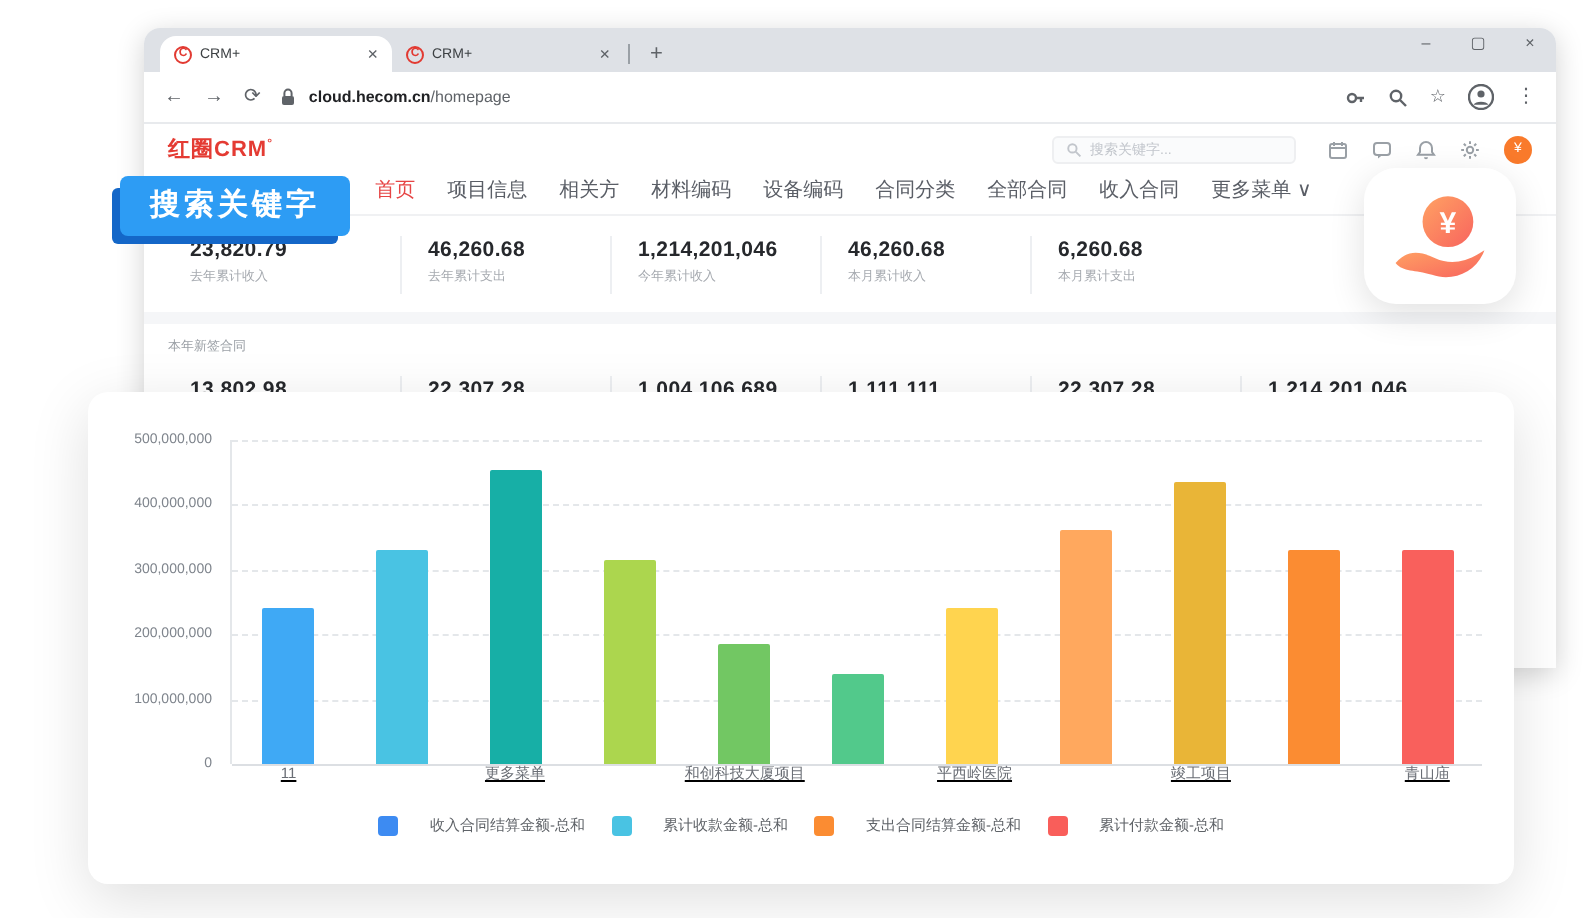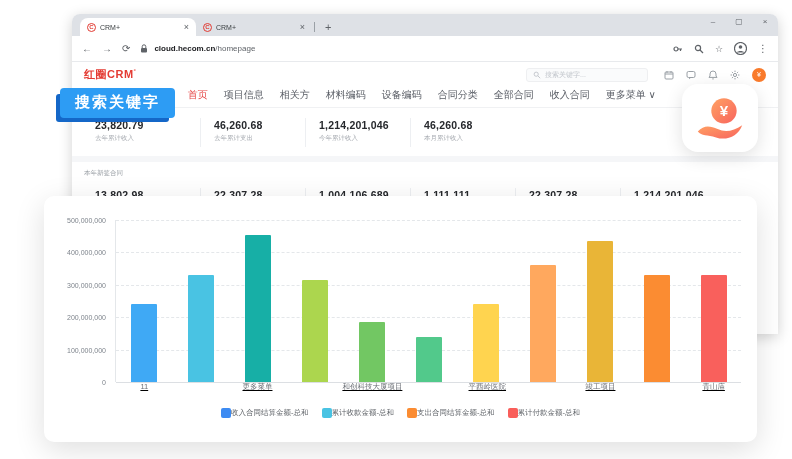--- a/index.html
+++ b/index.html
@@ -85,21 +85,21 @@
   .ytick { position:absolute; right:0; transform:translateY(-50%);
     font-size:7px; color:#7E848C; white-space:nowrap; }
   .bars { position:absolute; left:72px; top:24px; width:626px; height:162px;
     display:flex; align-items:flex-end; }
   .slot { flex:1; display:flex; justify-content:center; }
   .bar { width:26px; border-radius:1px 1px 0 0; }
   .xlabels { position:absolute; left:72px; top:186px; width:626px; display:flex;text-decoration:underline; }
   .xlabel { flex:1; text-align:center; font-size:7.5px; color:#6A6E75; white-space:nowrap; }
   .legend { position:absolute; left:0; right:0; top:212px; display:flex;
     justify-content:center; gap:13px; }
-  .legend-item { display:flex; align-items:center; gap:0; }
+  .legend-item { display:flex; align-items:center; gap:16px; }
   .swatch { width:10px; height:10px; border-radius:2px; }
   .legend-label { font-size:7.5px; color:#5F6368; }
 </style>
 </head>
 <body>
 
 <div class="stage">
 
   <div class="browser">
     <div class="tabstrip">
@@ -206,20 +206,24 @@
             <div class="l">去年累计支出</div>
           </div>
           <div class="stat">
             <div class="v">1,214,201,046</div>
             <div class="l">今年累计收入</div>
           </div>
           <div class="stat">
             <div class="v">46,260.68</div>
             <div class="l">本月累计收入</div>
           </div>
+          <div class="stat">
+            <div class="v">6,260.68</div>
+            <div class="l">本月累计支出</div>
+          </div>
         </div>
       <div class="band"></div>
       <div class="section-title">本年新签合同</div>
       <div class="stats" id="stats2">
           <div class="stat">
             <div class="v">13,802.98</div>
             <div class="l">今年新签合同额</div>
           </div>
           <div class="stat">
             <div class="v">22,307.28</div>

